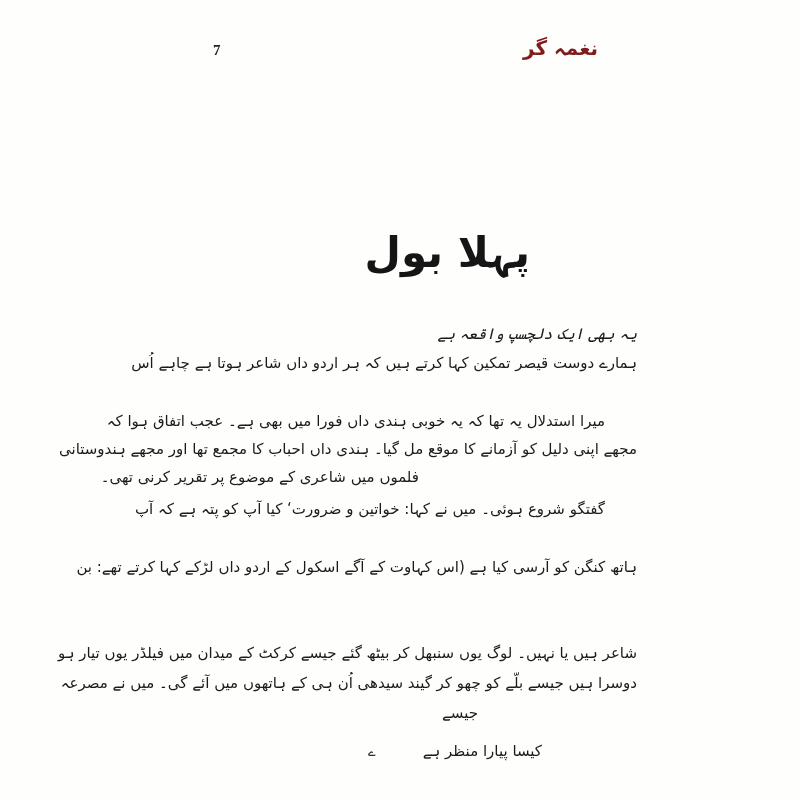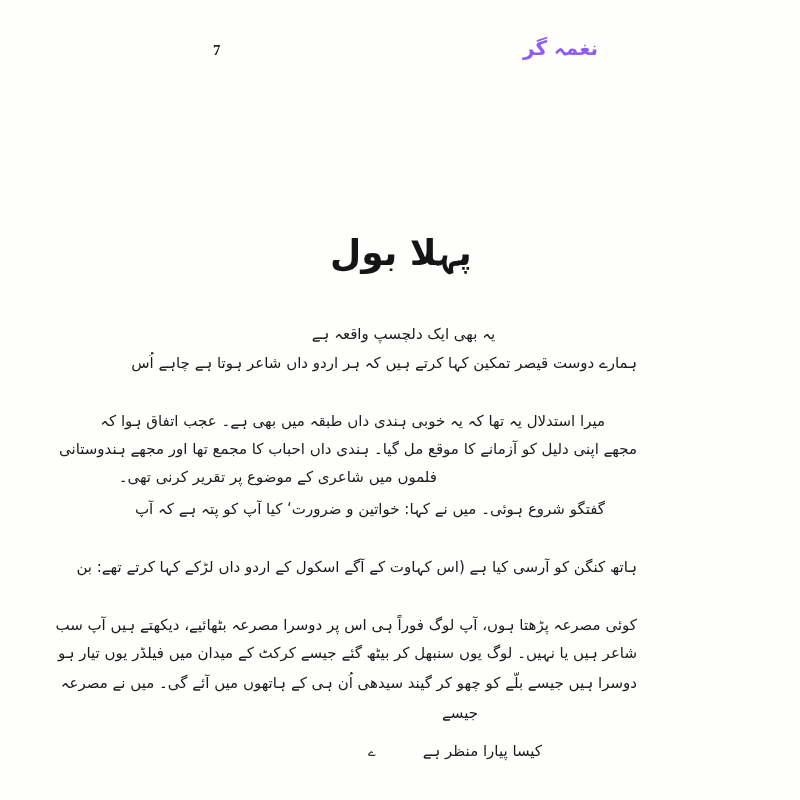--- a/index.html
+++ b/index.html
@@ -11,36 +11,36 @@
   }
   .page{
     position:relative;width:800px;height:800px;background:#fefefd;color:#1b1b1b;
   }
   .pageno{
     position:absolute;left:213px;top:42px;
     font-family:"Liberation Serif",serif;font-weight:bold;font-size:15px;color:#222;
   }
   .runtitle{
     position:absolute;right:202px;top:36px;
-    direction:rtl;font-size:20px;font-weight:bold;color:#8b5cf6;
+    direction:rtl;font-size:20px;font-weight:bold;color:#7f1d1d;
   }
   .chapter{
     position:absolute;left:330px;top:228px;width:200px;
-    direction:rtl;text-align:left;
-    font-size:36px;font-weight:bold;color:#151515;line-height:50px;
+    direction:rtl;text-align:right;
+    font-size:42px;font-weight:bold;color:#151515;line-height:50px;
   }
   .bline{
     position:absolute;left:170px;width:467px;height:29px;
     direction:rtl;white-space:nowrap;
     font-size:15px;line-height:26px;color:#1b1b1b;
   }
   .j{text-align:justify;text-align-last:justify;}
-  .r{text-align:center;}
+  .r{text-align:right;font-style:italic;}
   .ind{padding-right:32px;width:435px;}
-  .posL{left:auto;right:363px;width:auto;text-align:center;}
+  .posL{left:auto;right:381px;width:auto;text-align:center;}
   .posW{left:auto;right:322px;width:auto;text-align:right;}
   .verse{
     position:absolute;right:258px;top:742px;
     direction:rtl;font-size:15px;color:#1b1b1b;white-space:nowrap;
   }
   .stray{
     position:absolute;left:368px;top:744px;
     direction:rtl;font-size:13px;color:#2a2a2a;
   }
 </style>
@@ -49,26 +49,25 @@
 
 <div class="page">
 
   <div class="pageno">7</div>
   <div class="runtitle">نغمہ گر</div>
 
   <div class="chapter">پہلا بول</div>
 
   <div class="bline r" style="top:321px">یہ بھی ایک دلچسپ واقعہ ہے</div>
   <div class="bline j" style="top:350px">ہمارے دوست قیصر تمکین کہا کرتے ہیں کہ ہر اردو داں شاعر ہوتا ہے چاہے اُس</div>
-  <div class="bline j ind" style="top:408px">میرا استدلال یہ تھا کہ یہ خوبی ہندی داں طبقہ میں بھی ہے۔ عجب اتفاق ہوا کہ</div>
+  <div class="bline j ind" style="top:408px">میرا استدلال یہ تھا کہ یہ خوبی ہندی داں فورا میں بھی ہے۔ عجب اتفاق ہوا کہ</div>
   <div class="bline j" style="top:436px">مجھے اپنی دلیل کو آزمانے کا موقع مل گیا۔ ہندی داں احباب کا مجمع تھا اور مجھے ہندوستانی</div>
   <div class="bline posL" style="top:464px">فلموں میں شاعری کے موضوع پر تقریر کرنی تھی۔</div>
   <div class="bline j ind" style="top:496px">گفتگو شروع ہوئی۔ میں نے کہا: خواتین و ضرورت‘ کیا آپ کو پتہ ہے کہ آپ</div>
   <div class="bline j" style="top:554px">ہاتھ کنگن کو آرسی کیا ہے (اس کہاوت کے آگے اسکول کے اردو داں لڑکے کہا کرتے تھے: بن</div>
-  <div class="bline j" style="top:612px">کوئی مصرعہ پڑھتا ہوں، آپ لوگ فوراً ہی اس پر دوسرا مصرعہ بٹھائیے، دیکھتے ہیں آپ سب</div>
   <div class="bline j" style="top:640px">شاعر ہیں یا نہیں۔ لوگ یوں سنبھل کر بیٹھ گئے جیسے کرکٹ کے میدان میں فیلڈر یوں تیار ہو</div>
   <div class="bline j" style="top:670px">دوسرا ہیں جیسے بلّے کو چھو کر گیند سیدھی اُن ہی کے ہاتھوں میں آئے گی۔ میں نے مصرعہ</div>
   <div class="bline posW" style="top:700px">جیسے</div>
 
   <div class="verse">کیسا پیارا منظر ہے</div>
   <div class="stray">ے</div>
 
 </div>
 
 </body></html>

